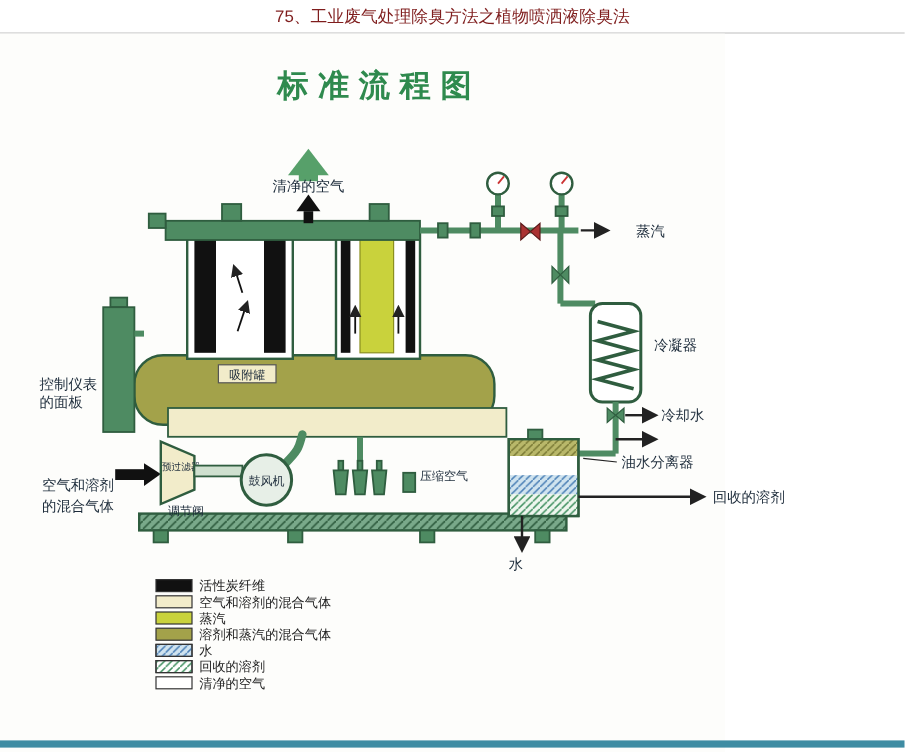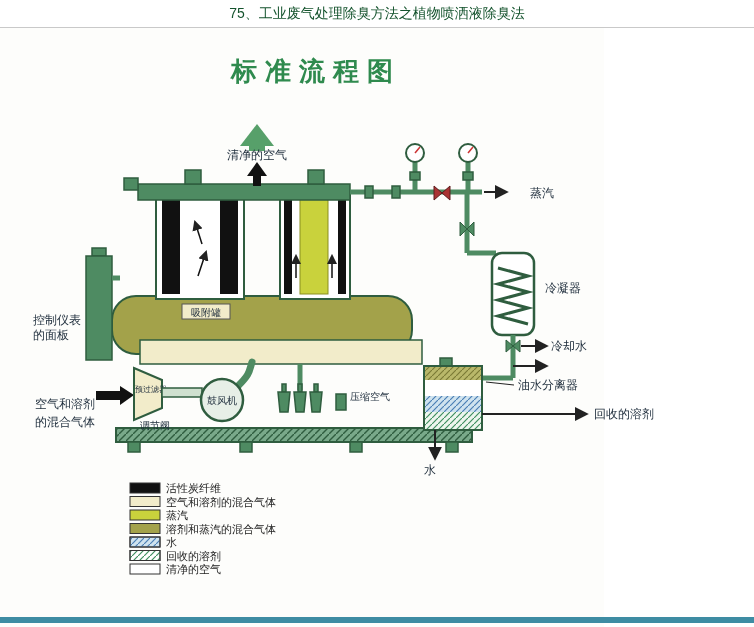--- a/index.html
+++ b/index.html
@@ -6,21 +6,21 @@
   body {
     width: 754px; height: 627px;
     background: #ffffff;
     font-family: "Liberation Sans", sans-serif;
     overflow: hidden;
     position: relative;
   }
   .page-header {
     height: 28px;
     display: flex; align-items: center; justify-content: center;
-    font-size: 14px; color: #14532d;
+    font-size: 14px; color: #7f1d1d;
     border-bottom: 1px solid #c9c9c9;
     background: #fff;
   }
   .diagram-wrap { position: absolute; top: 28px; left: 0; width: 604px; height: 599px; background: #fdfdfb; }
   svg text { font-family: "Liberation Sans", sans-serif; fill: #1c2b3a; }
   .t-title { font-size: 26px; font-weight: bold; letter-spacing: 8px; fill: #2f8a4e; }
   .t-lab { font-size: 12px; }
   .t-small { font-size: 10px; }
   .t-tiny { font-size: 8px; }
   .t-leg { font-size: 11px; fill: #222; }

